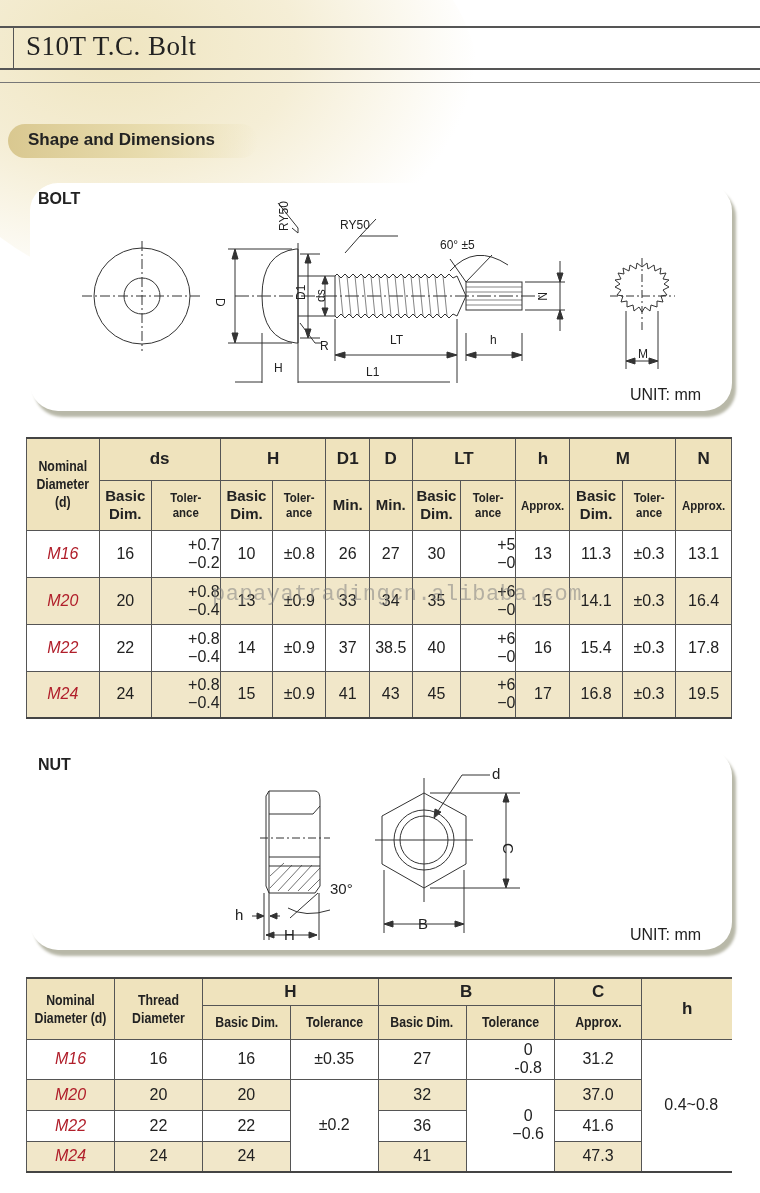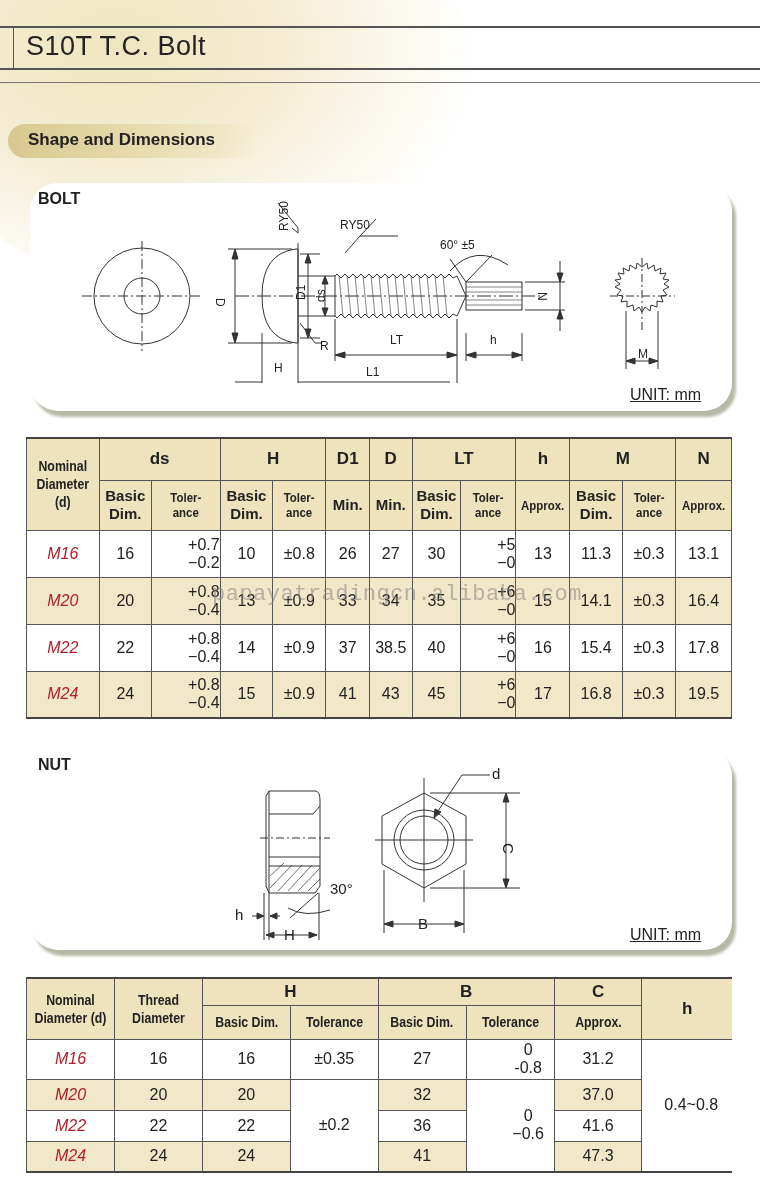--- a/index.html
+++ b/index.html
@@ -1,26 +1,26 @@
 <!DOCTYPE html>
 <html><head>
 <meta charset="utf-8">
 <style>
   html,body{margin:0;padding:0;}
   body{width:760px;height:1193px;position:relative;overflow:hidden;background:#ffffff;font-family:"Liberation Sans",sans-serif;color:#222;}
   .bg-glow{position:absolute;left:-80px;top:-120px;width:560px;height:420px;border-radius:50%;background:radial-gradient(ellipse at 35% 40%, #efe5c0 0%, #f5eed6 35%, rgba(255,255,255,0) 70%);}
   .title-bar{position:absolute;left:0;top:26px;width:760px;height:40px;border-top:2px solid #555;border-bottom:2px solid #555;}
   .title-sep{position:absolute;left:13px;top:0;width:1px;height:40px;background:#555;}
-  .title-text{position:absolute;left:26px;top:3px;font-family:Liberation Sans, sans-serif;font-size:27px;color:#222;letter-spacing:0.5px;}
+  .title-text{position:absolute;left:26px;top:3px;font-family:Liberation Serif, serif;font-size:27px;color:#222;letter-spacing:0.5px;}
   .title-under{position:absolute;left:0;top:82px;width:760px;height:1px;background:#777;}
   .section-pill{position:absolute;left:8px;top:124px;width:250px;height:34px;border-radius:17px;background:linear-gradient(90deg,#d9c890 0%,#e8dcae 55%,rgba(245,238,214,0) 100%);}
   .section-text{position:absolute;left:28px;top:130px;font-size:17px;font-weight:bold;color:#222;}
   .panel{position:absolute;background:#fff;border-radius:28px;box-shadow:4px 6px 3px #b8b8a8;}
   .panel-label{position:absolute;font-size:16px;font-weight:bold;color:#222;}
-  .unit{position:absolute;font-size:16px;color:#222;text-decoration:underline;}
+  .unit{position:absolute;font-size:16px;color:#222;}
   table{position:absolute;border-collapse:collapse;font-size:16px;border-radius:14px;}
   td,th{border:1px solid #555;text-align:center;padding:0;color:#222;}
   th{background:#efe3bd;font-weight:bold;font-family:"Liberation Sans",sans-serif;}
   .hdr-sm{font-size:13px;line-height:15px;transform:scaleX(0.88);display:inline-block;}
   .hdr-md{font-size:15px;}
   .hdr-lg{font-size:17px;}
   tr.band td{background:#f1e7c9;}
   tr.plain td{background:#fff;}
   td.red{color:#b01e2a;font-style:italic;}
   td.white{background:#fff !important;}

